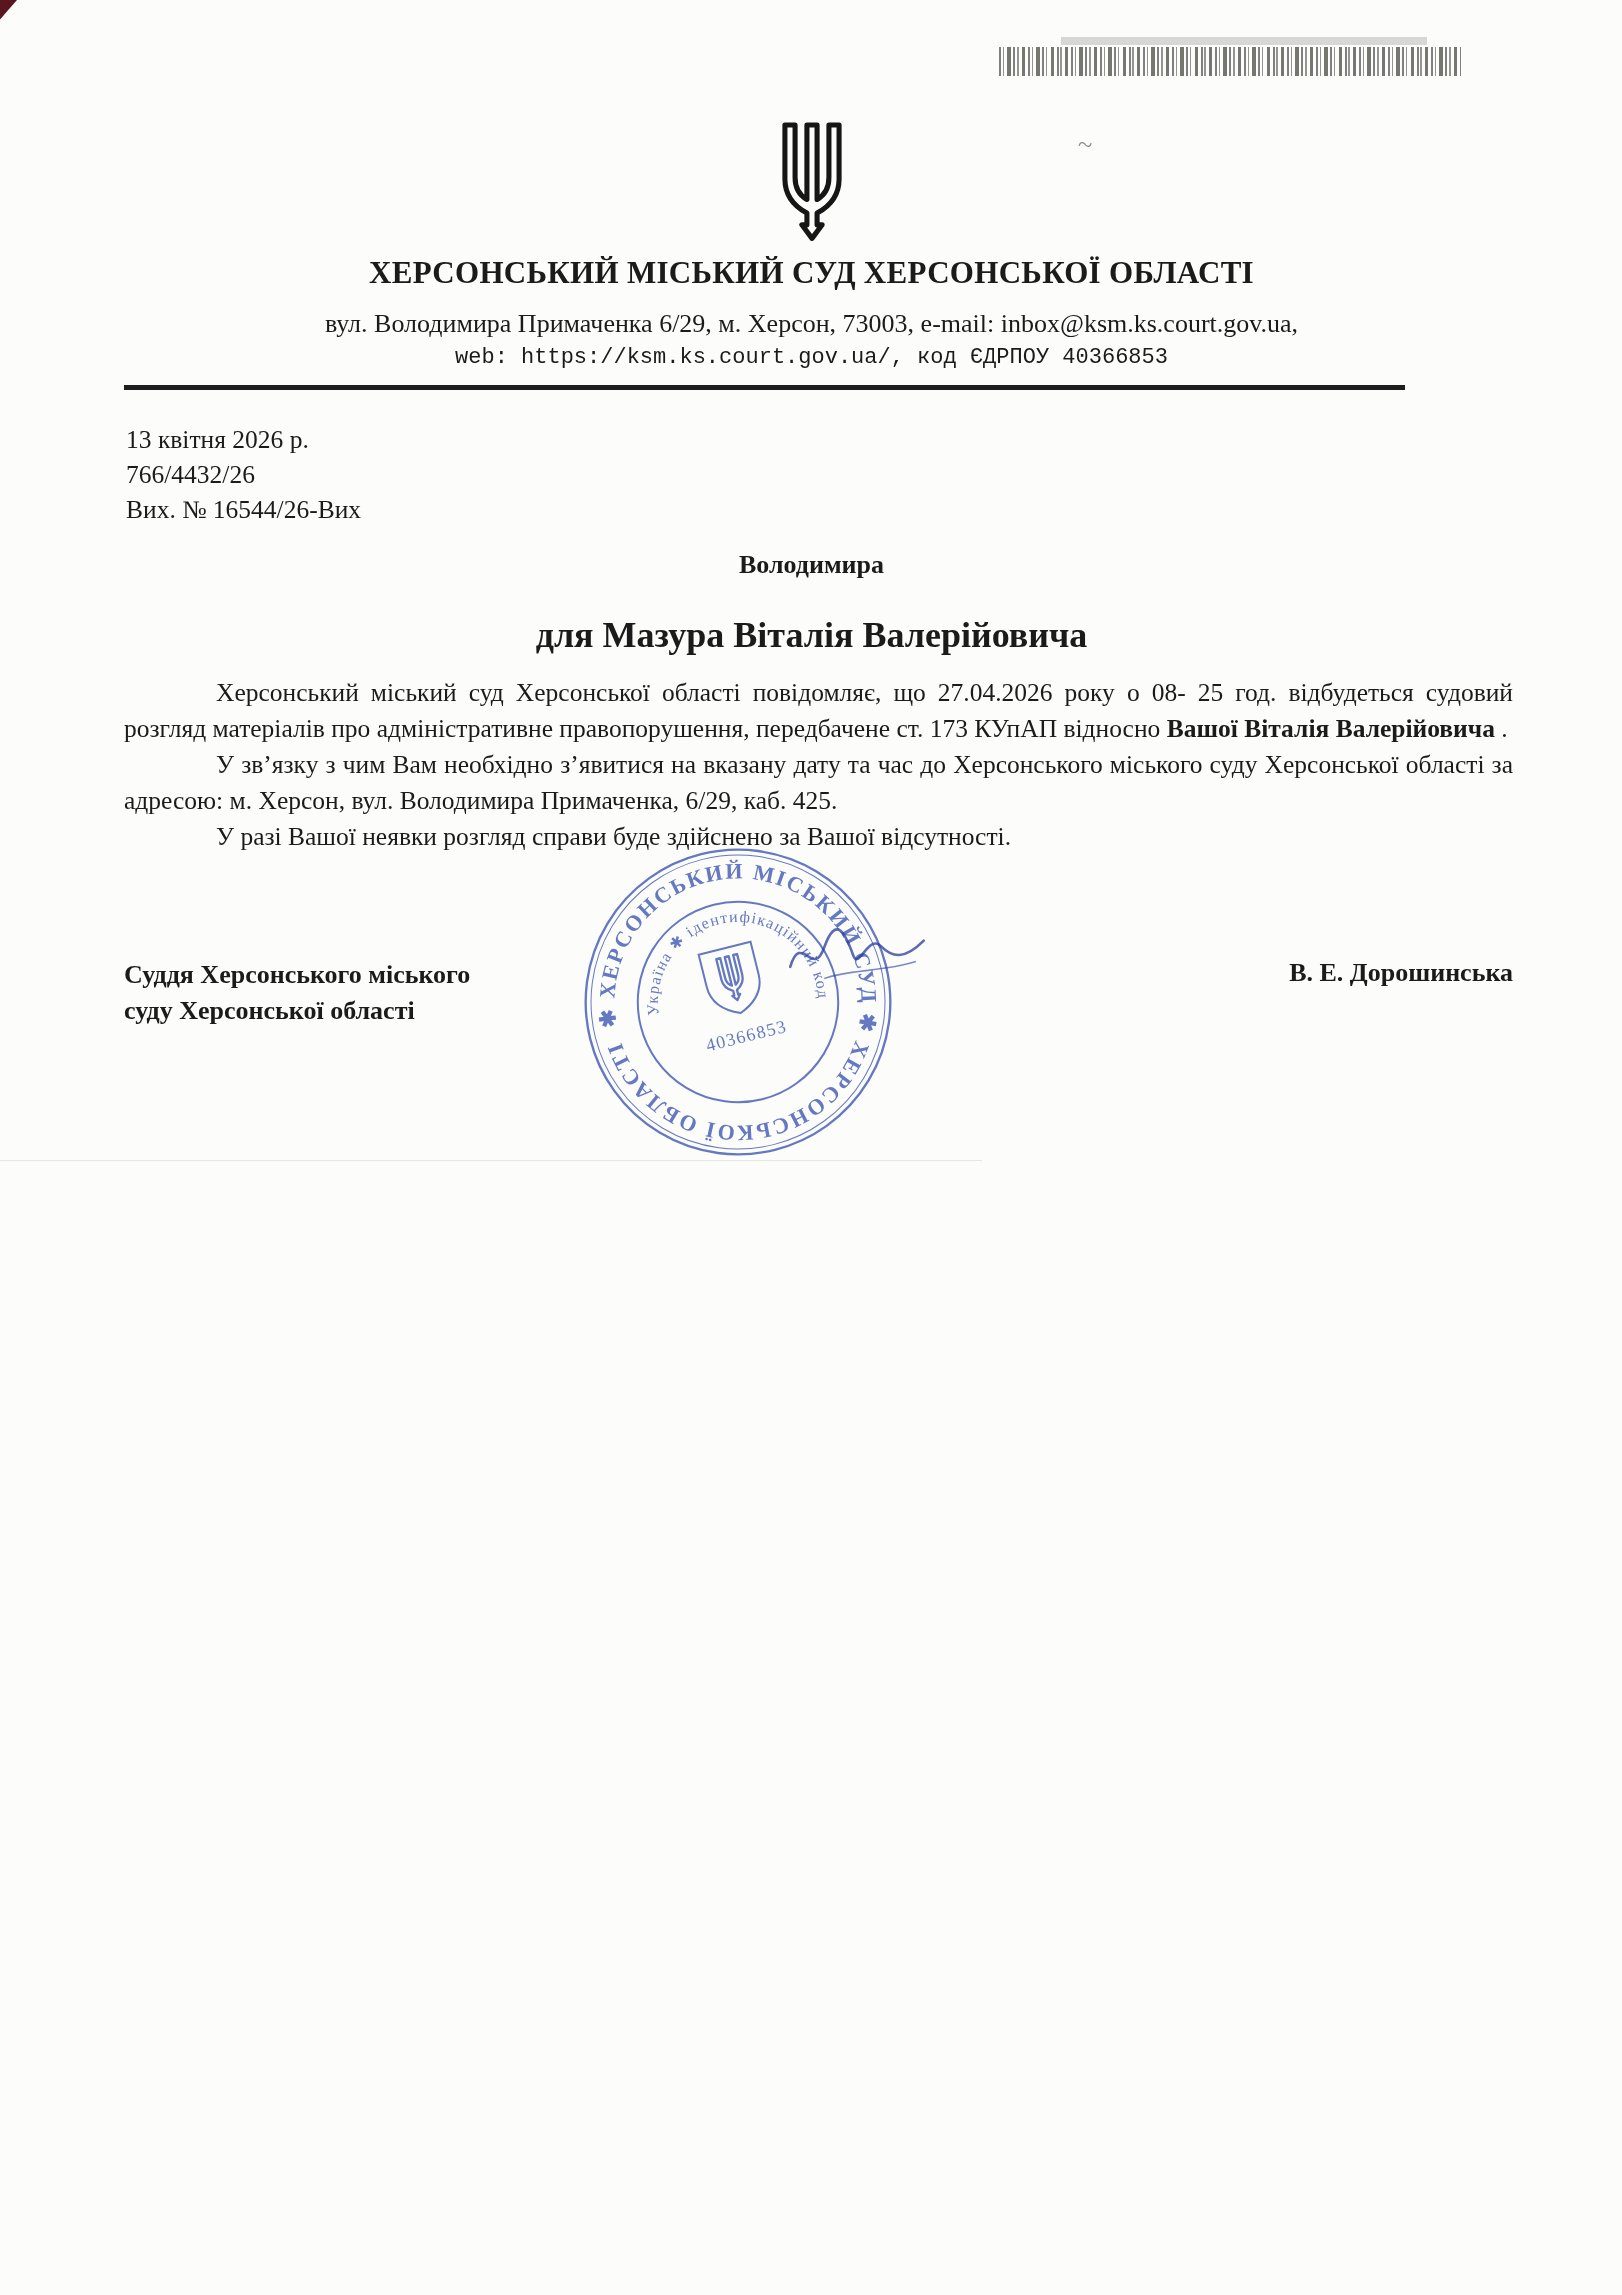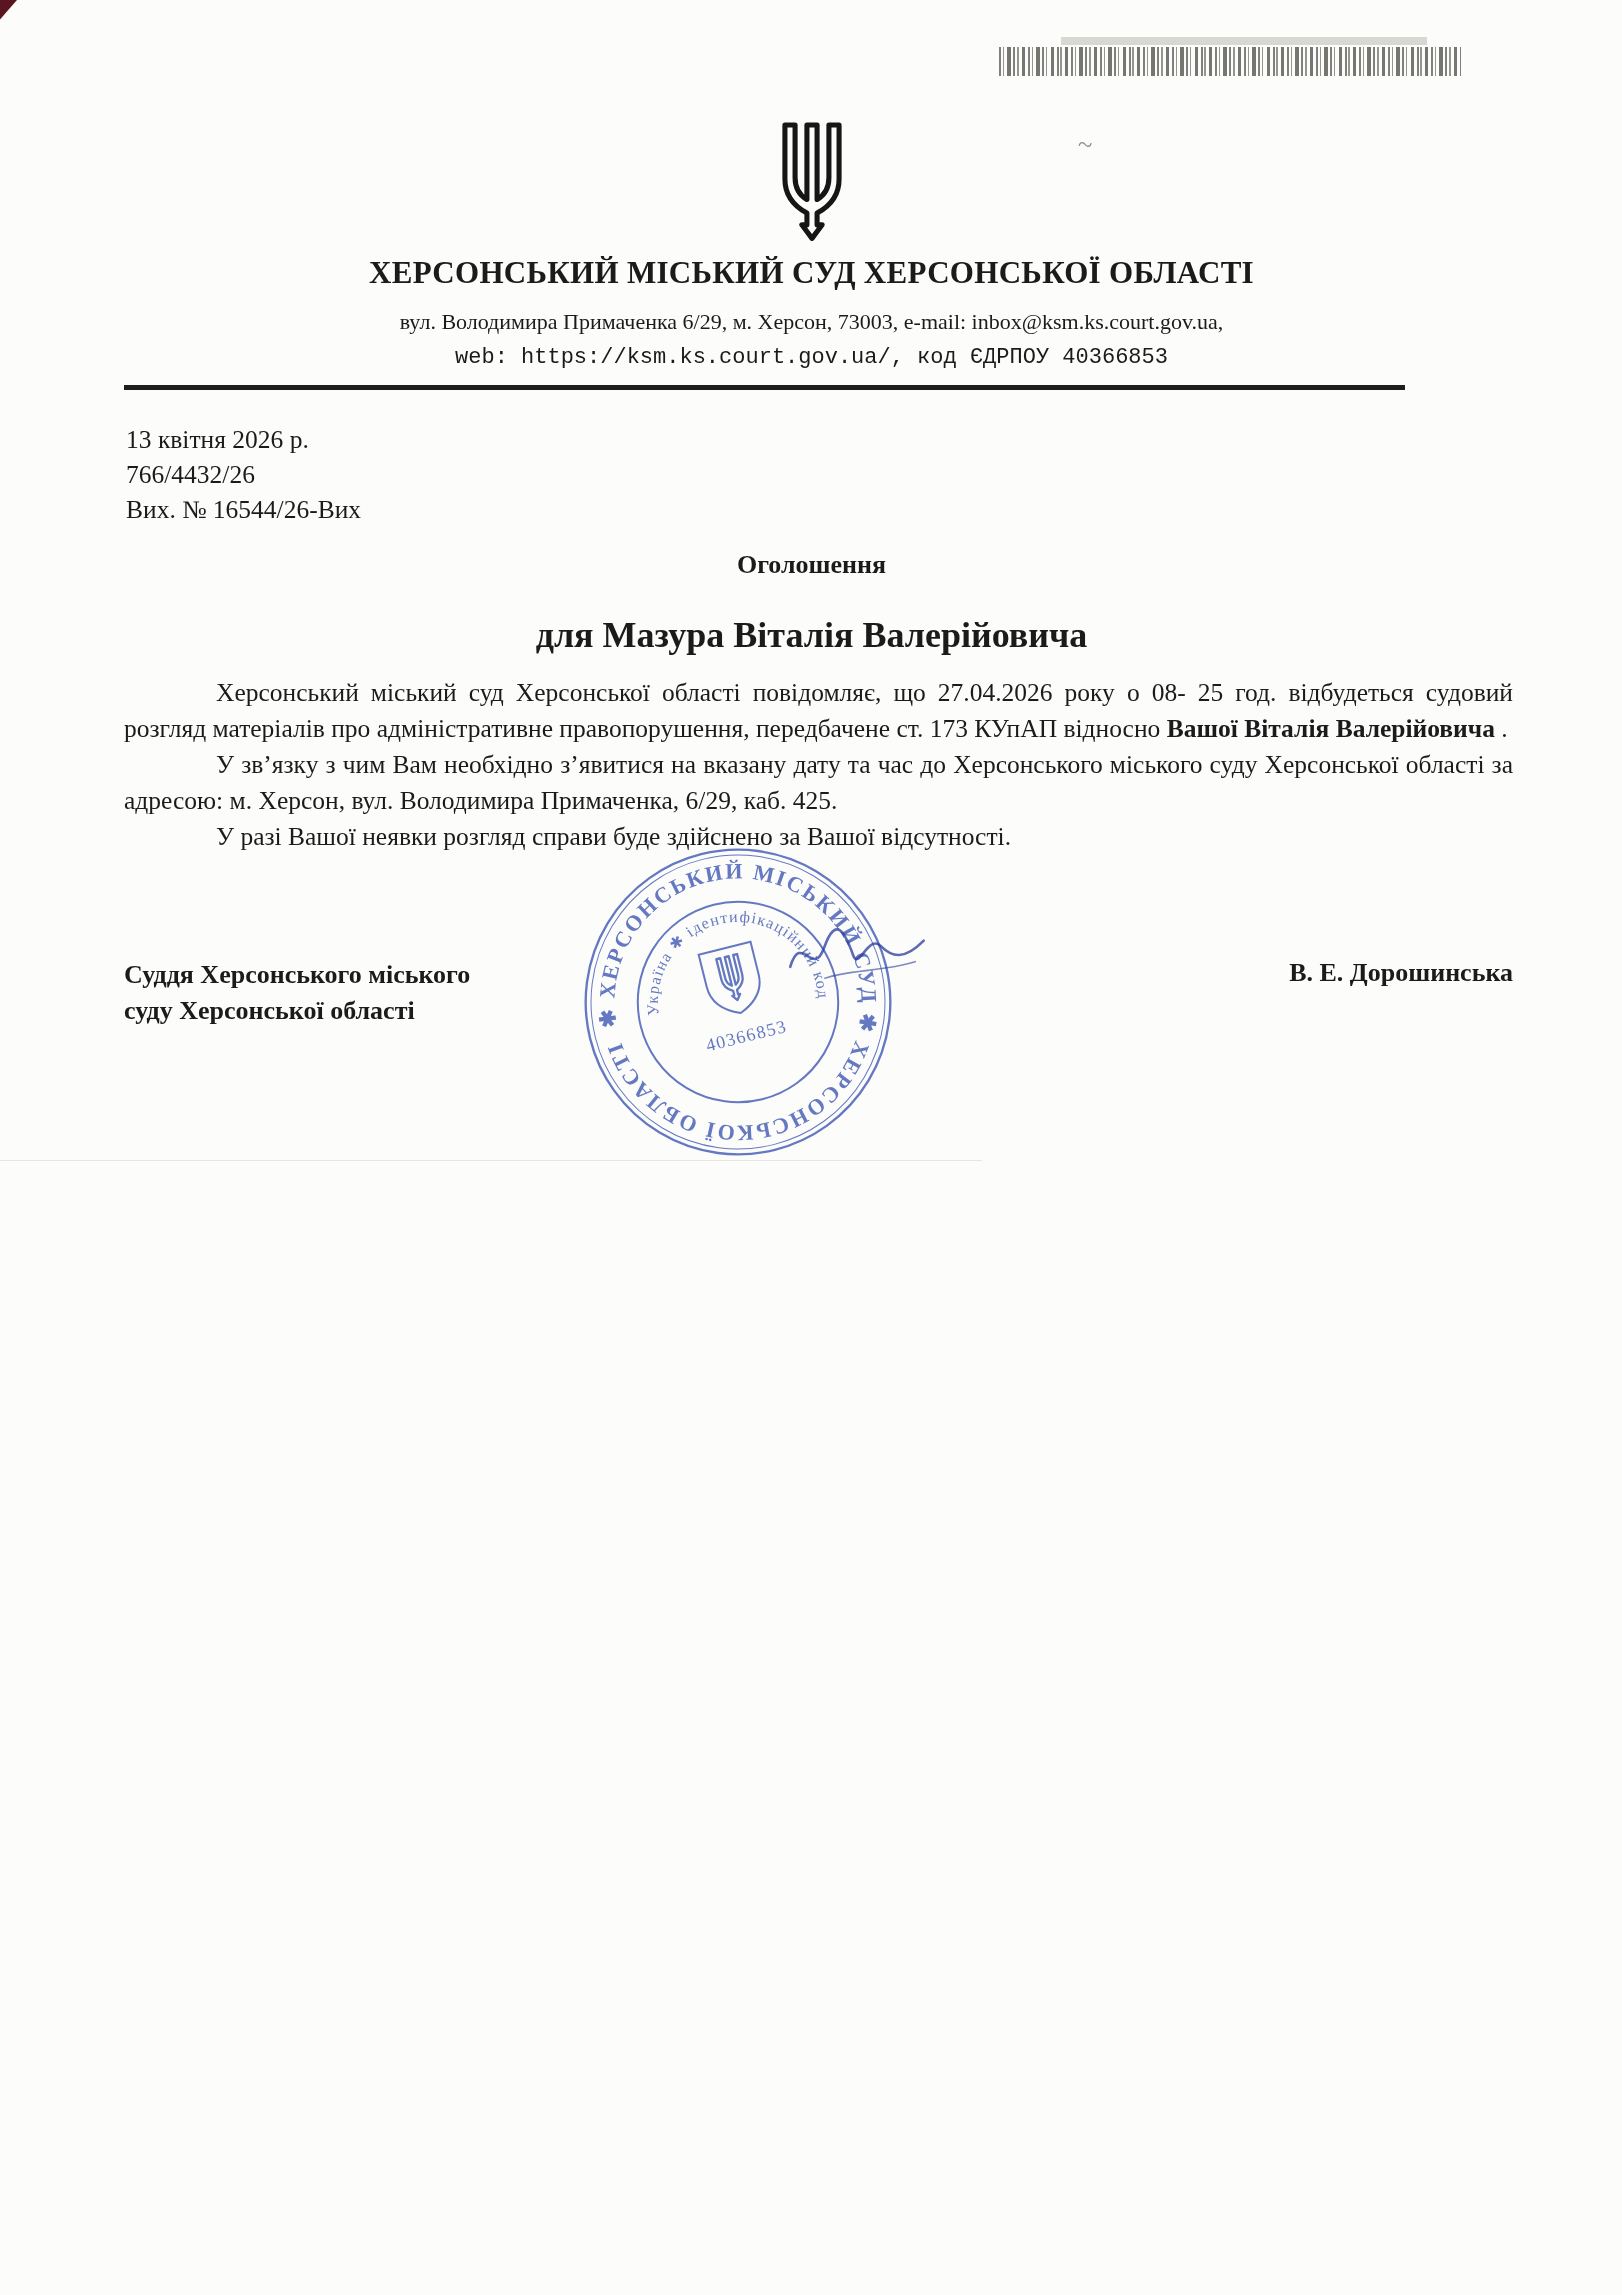--- a/index.html
+++ b/index.html
@@ -29,21 +29,21 @@
       #61615f 0 2px, transparent 2px 3.9px,
       #7a7a76 3.9px 5.2px, transparent 5.2px 8.5px,
       #55554f 8.5px 11.8px, transparent 11.8px 14.4px);
     opacity:.8;
   }
   .barcode-smear{top:37px;right:196px;width:366px;height:7.9px;background:#b9b9b4;opacity:.55;filter:blur(0.7px);}
 
   
   .emblem{top:116px;left:50%;transform:translateX(-50%);}
   .court-name{top:255px;font-weight:bold;font-size:31px;letter-spacing:0.3px;}
-  .addr1{top:309px;font-size:22px;}
+  .addr1{top:309px;font-size:26px;}
   .addr2{top:345px;font-size:22px;font-family:Liberation Mono, monospace;}
   .rule{top:385px;left:124px;width:1281px;height:4.6px;background:#1e1e1e;}
 
   
   .meta{top:422px;left:126px;font-size:25.5px;line-height:35px;}
 
   .doc-title{top:550px;font-weight:bold;font-size:26px;}
   .doc-subtitle{top:614px;font-weight:bold;font-size:36px;}
 
   
@@ -90,21 +90,21 @@
   <div class="abs center-x addr1">вул. Володимира Примаченка  6/29, м. Херсон, 73003, e-mail: inbox@ksm.ks.court.gov.ua,</div>
   <div class="abs center-x addr2">web: https://ksm.ks.court.gov.ua/, код ЄДРПОУ 40366853</div>
   <div class="abs rule"></div>
 
   <div class="abs meta">
     <div>13 квітня 2026 р.</div>
     <div>766/4432/26</div>
     <div>Вих. № 16544/26-Вих</div>
   </div>
 
-  <div class="abs center-x doc-title">Оголошення</div>
+  <div class="abs center-x doc-title">Володимира</div>
   <div class="abs center-x doc-subtitle">для Мазура Віталія Валерійовича</div>
 
   <div class="abs body-text">
     <p><span>Херсонський міський суд Херсонської області повідомляє, що 27.04.2026 року о 08- 25 год. відбудеться судовий розгляд матеріалів про адміністративне правопорушення, передбачене  ст. 173 КУпАП відносно </span><span class="bold">Вашої Віталія Валерійовича</span><span> .</span></p>
     <p>У зв’язку з чим Вам  необхідно з’явитися на вказану дату та час до Херсонського міського суду Херсонської області за адресою: м. Херсон, вул. Володимира Примаченка, 6/29, каб. 425.</p>
     <p>У разі Вашої неявки розгляд справи буде здійснено за Вашої відсутності.</p>
   </div>
 
   <div class="abs sig-row">
     <div class="sig-left">

